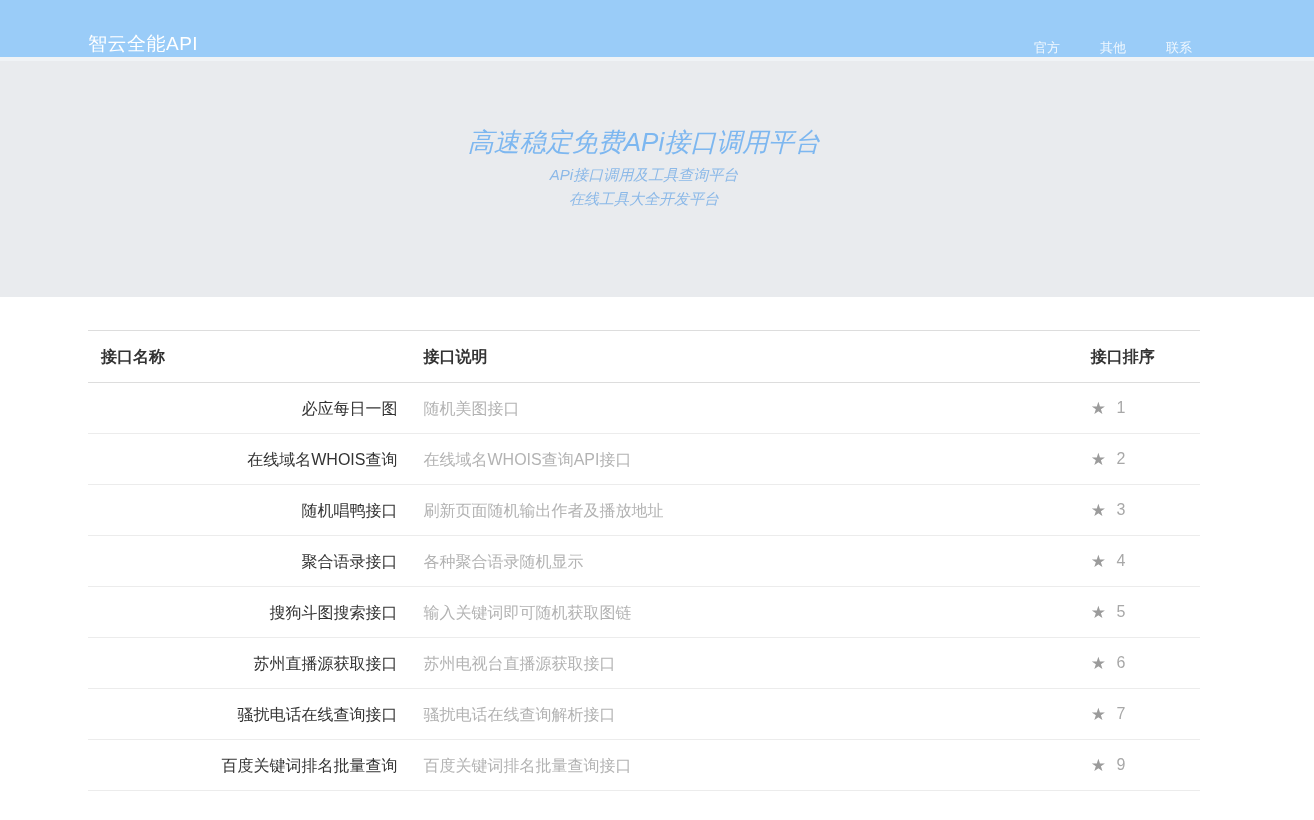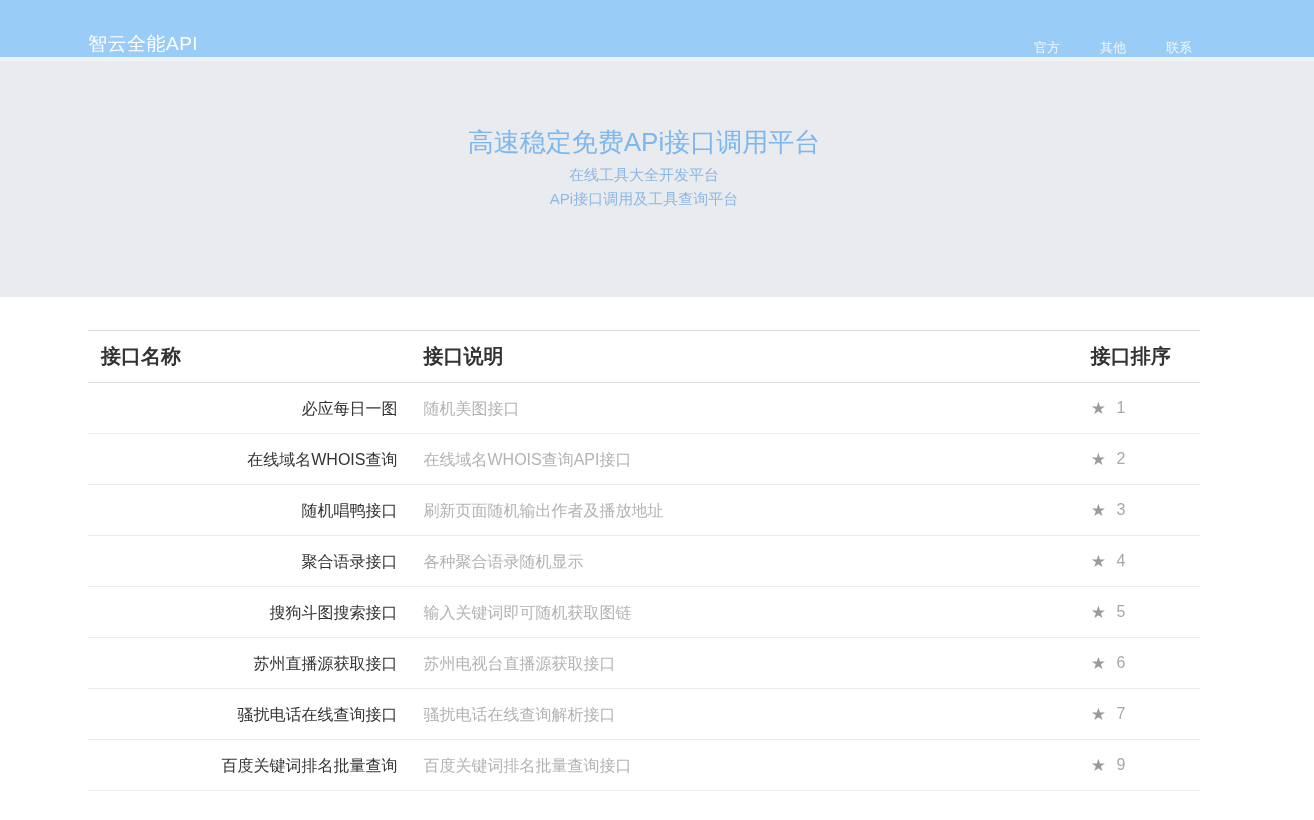--- a/index.html
+++ b/index.html
@@ -36,20 +36,21 @@
     cursor: pointer;
     margin-left: 24px;
   }
 
   
   .hero {
     height: 240px;
     background: var(--hero-bg, #e9ebee);
     border-top: 4px solid #f0f3f6;
     padding-top: 64px;
+    font-style: italic;
   }
   .hero .container { text-align: center; }
   .hero-title {
     color: var(--hero-title, #7db7f0);
     font-size: 26px;
     font-weight: normal;
     line-height: 34px;
     margin-bottom: 4px;
   }
   .hero-subtitle {
@@ -59,21 +60,21 @@
   }
 
   
   .table-wrap { margin-top: 33px; }
   .api-table { width: 100%; border-collapse: collapse; table-layout: fixed; }
   .api-table col.c1 { width: 29%; }
   .api-table col.c2 { width: 60%; }
   .api-table col.c3 { width: 11%; }
   .api-table th {
     text-align: left;
-    font-size: 20px;
+    font-size: 16px;
     font-weight: bold;
     color: var(--table-header-text, #333333);
     padding: 15px 13px;
     border-top: 1px solid var(--border-strong, #dddddd);
     border-bottom: 1px solid var(--border-strong, #dddddd);
     line-height: 21px;
   }
   .api-table td {
     font-size: 16px;
     padding: 14px 13px;
@@ -104,22 +105,22 @@
       <a class="nav-link">官方</a>
         <a class="nav-link">其他</a>
         <a class="nav-link">联系</a>
     </nav>
   </div>
 </header>
 
 <section class="hero">
   <div class="container">
     <h1 class="hero-title">高速稳定免费APi接口调用平台</h1>
+    <div class="hero-subtitle">APi接口调用及工具查询平台</div>
     <div class="hero-subtitle">在线工具大全开发平台</div>
-    <div class="hero-subtitle">APi接口调用及工具查询平台</div>
   </div>
 </section>
 
 <main class="container table-wrap">
   <table class="api-table">
     <colgroup>
         <col class="c1">
         <col class="c2">
         <col class="c3">
       </colgroup>

